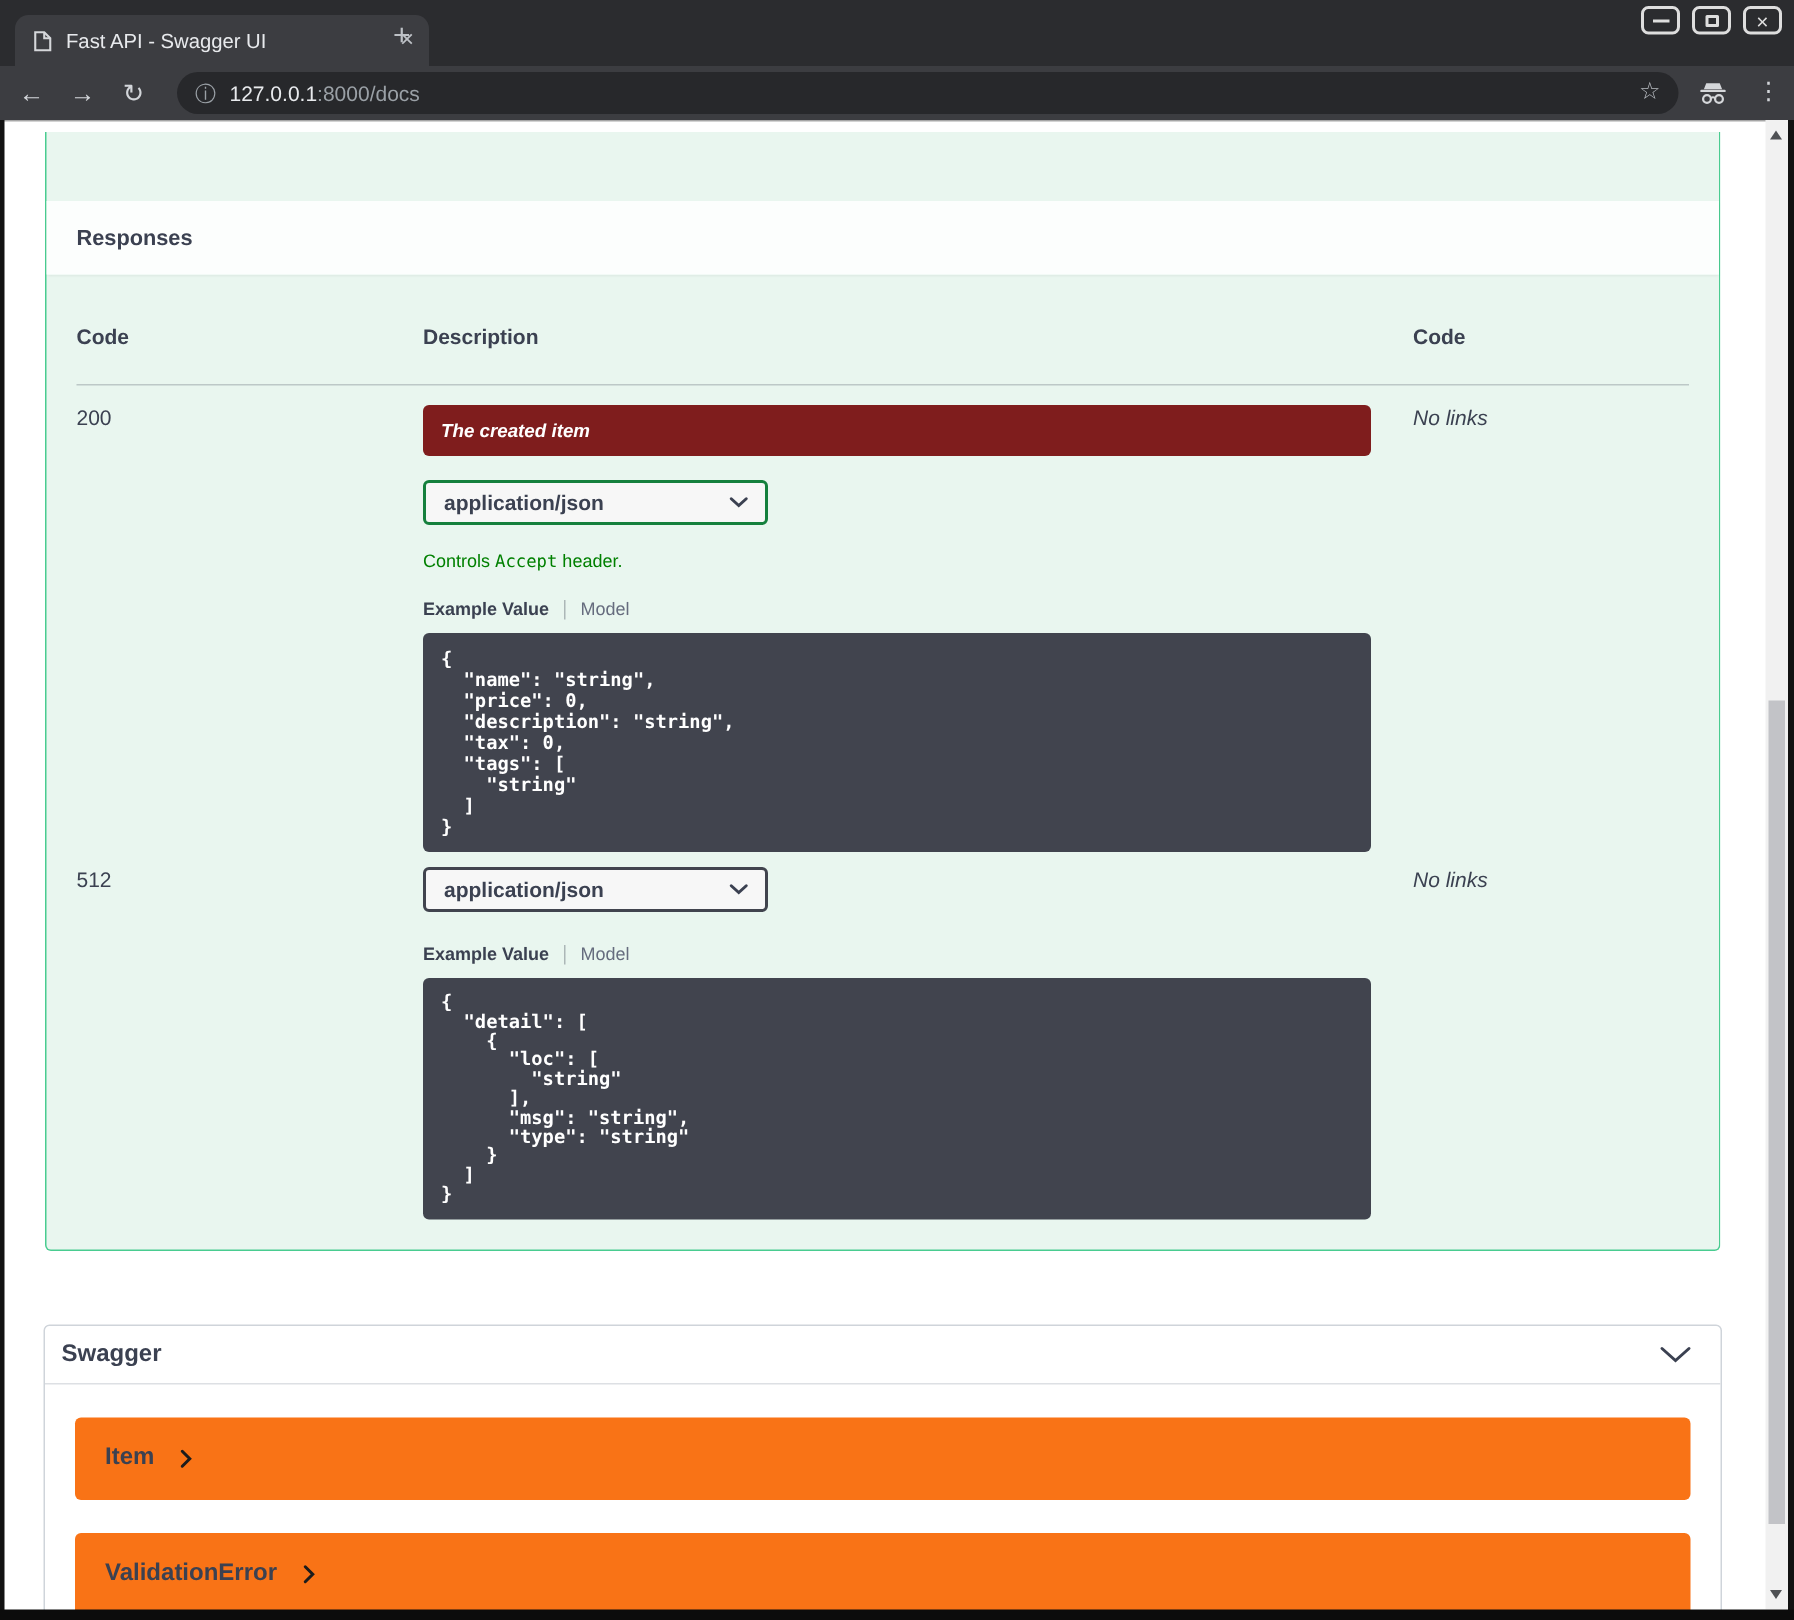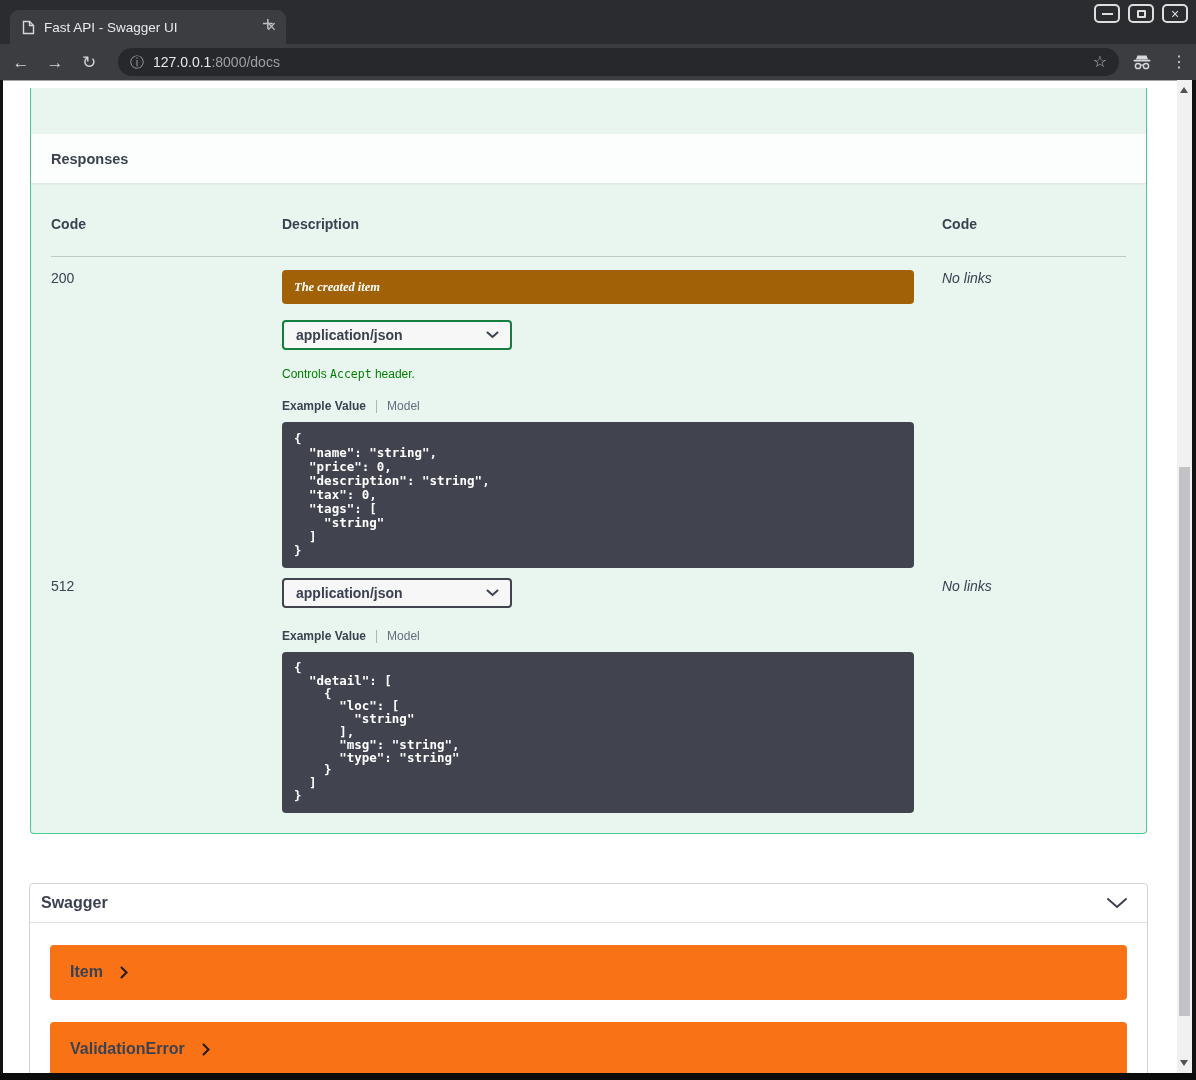--- a/index.html
+++ b/index.html
@@ -64,23 +64,23 @@
   }
   .col-code { width:231px; }
   .col-desc { width:632px; }
   .col-links { flex:1; padding-left:28px; }
   .resp-row { display:flex; font-size:14px; color:#3b4151; }
   .row-200 { margin-top:13px; }
   .row-422 { margin-top:10px; }
   .cell-text { line-height:16px; }
   .no-links { font-style:italic; line-height:16px; }
   .md-box {
-    height:34px; background:#a16207; border-radius:4px; margin-bottom:16px;
+    height:34px; background:#7f1d1d; border-radius:4px; margin-bottom:16px;
     display:flex; align-items:center; padding:0 12px;
-    color:#fff; font-family:Liberation Serif, serif;
+    color:#fff; font-family:Liberation Sans, sans-serif;
     font-weight:bold; font-style:italic; font-size:12.5px;
   }
   .ct-select {
     width:230px; height:30px; background:#f7f7f7; border-radius:4px;
     border:2px solid #15803d;
     display:flex; align-items:center; justify-content:space-between;
     padding:0 11px 0 12px; font-size:14px; font-weight:bold; color:#3b4151;
   }
   .ct-select.plain { border-color:#41444e; }
   .accept-note { margin-top:17px; margin-bottom:18px; font-size:12px; color:#008000; }

